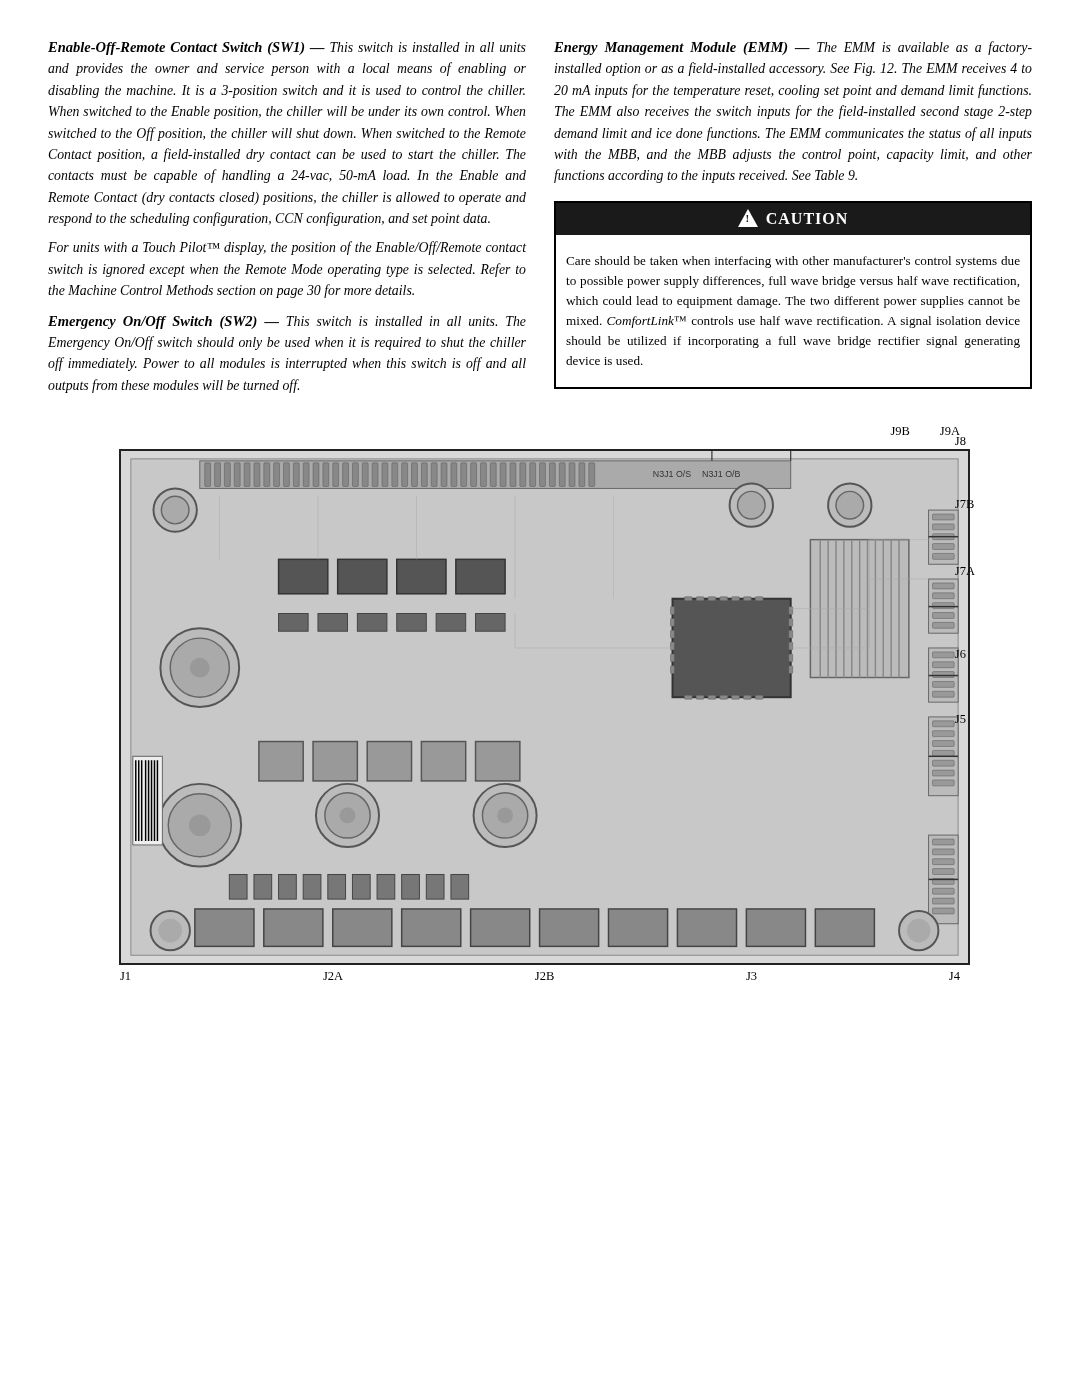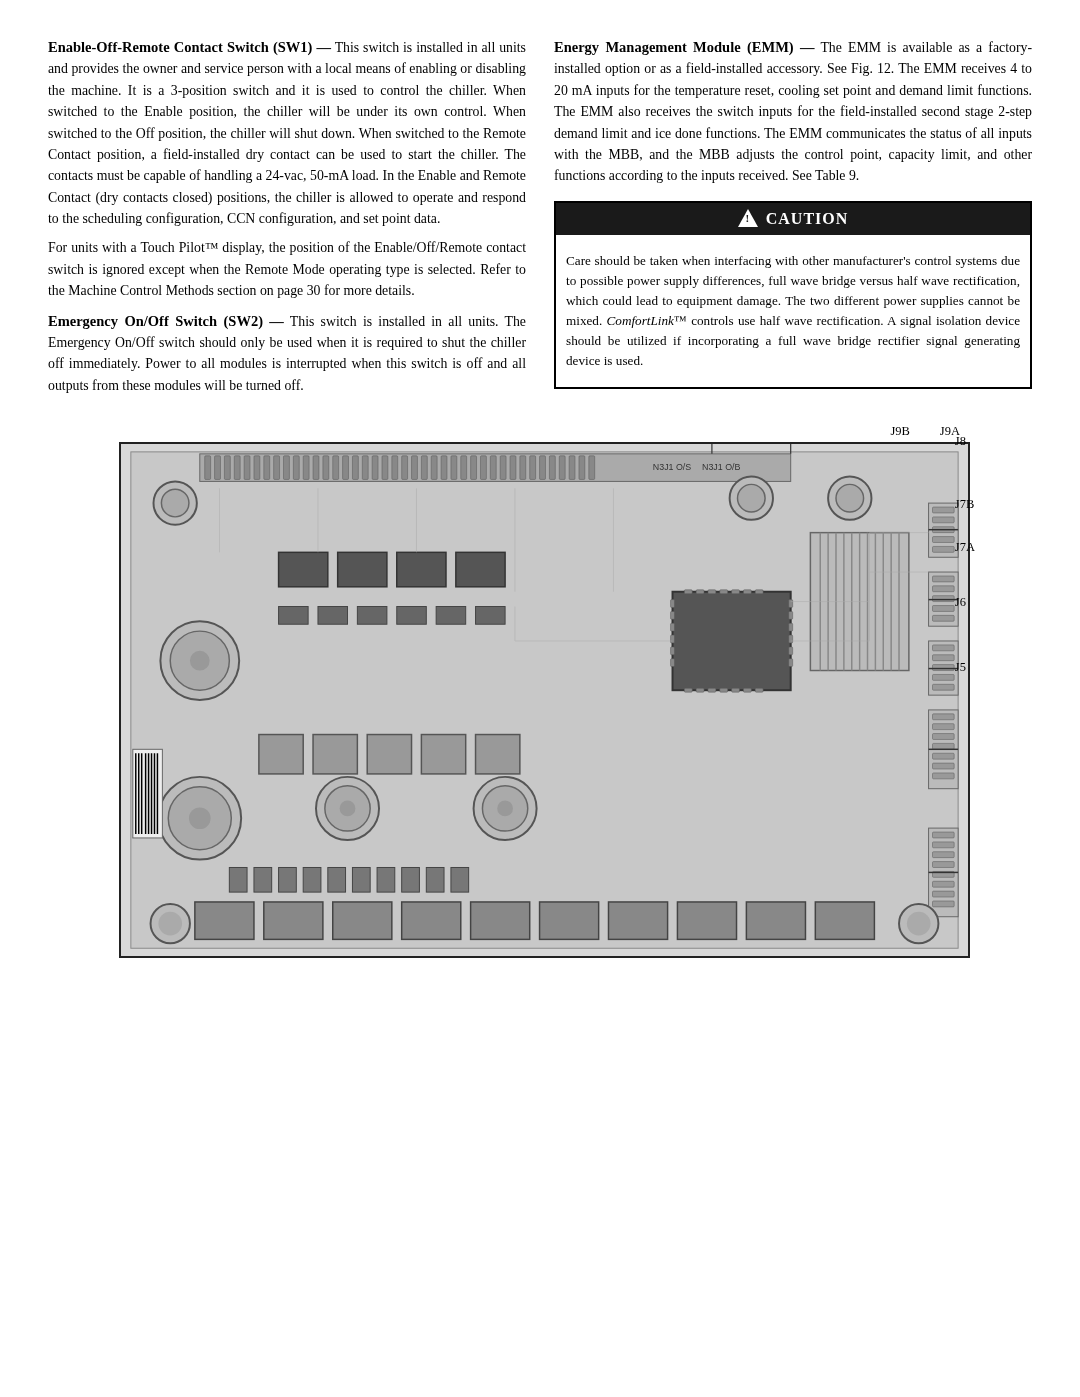--- a/index.html
+++ b/index.html
@@ -29,20 +29,21 @@
       margin-bottom: 6px;
       display: inline;
     }
     .section-text {
       font-size: 13.8px;
       line-height: 1.55;
       text-align: justify;
     }
     .section-text p {
       margin-bottom: 8px;
+      font-style: italic;
     }
     .caution-box {
       border: 2.5px solid #000;
       margin-top: 14px;
       margin-bottom: 8px;
     }
     .caution-header {
       background: #1a1a1a;
       color: #fff;
       text-align: center;
@@ -114,21 +115,21 @@
       width: 860px;
       margin-left: auto;
       margin-right: auto;
     }
     .top-labels {
       display: flex;
       justify-content: flex-end;
       gap: 30px;
       padding-right: 10px;
       font-size: 12.5px;
-      margin-bottom: 3px;
+      margin-bottom: 10px;
     }
   </style>
 </head>
 <body>
 
 <div class="page-content">
   <div class="two-col">
 
     <div class="col-left">
       <div class="section-text">
@@ -426,23 +427,30 @@
           <line x1="820" y1="310" x2="850" y2="310" stroke="#333" stroke-width="1.5"></line>
           <line x1="820" y1="435" x2="850" y2="435" stroke="#333" stroke-width="1.5"></line>
 
           <line x1="600" y1="10" x2="600" y2="-5" stroke="#333" stroke-width="1.2"></line>
           <line x1="680" y1="10" x2="680" y2="-5" stroke="#333" stroke-width="1.2"></line>
         </svg>
       </div>
 
       <div style="position:absolute; right: -5px; top: 10px; font-size: 12.5px; font-family: 'Times New Roman', serif;">
         <div style="margin-bottom: 48px;">J8</div>
-        <div style="margin-bottom: 28px;">J7B</div>
-        <div style="margin-bottom: 40px;">J7A</div>
+        <div style="margin-bottom: 52px;">J7B</div>
+        <div style="margin-bottom: 68px;">J7A</div>
         <div style="margin-bottom: 50px;">J6</div>
         <div>J5</div>
       </div>
     </div>
 
+    <div class="bottom-labels">
+      <span>J1</span>
+      <span>J2A</span>
+      <span>J2B</span>
+      <span>J3</span>
+      <span>J4</span>
+    </div>
 
   </div>
 
 </div>
 
 </body></html>

